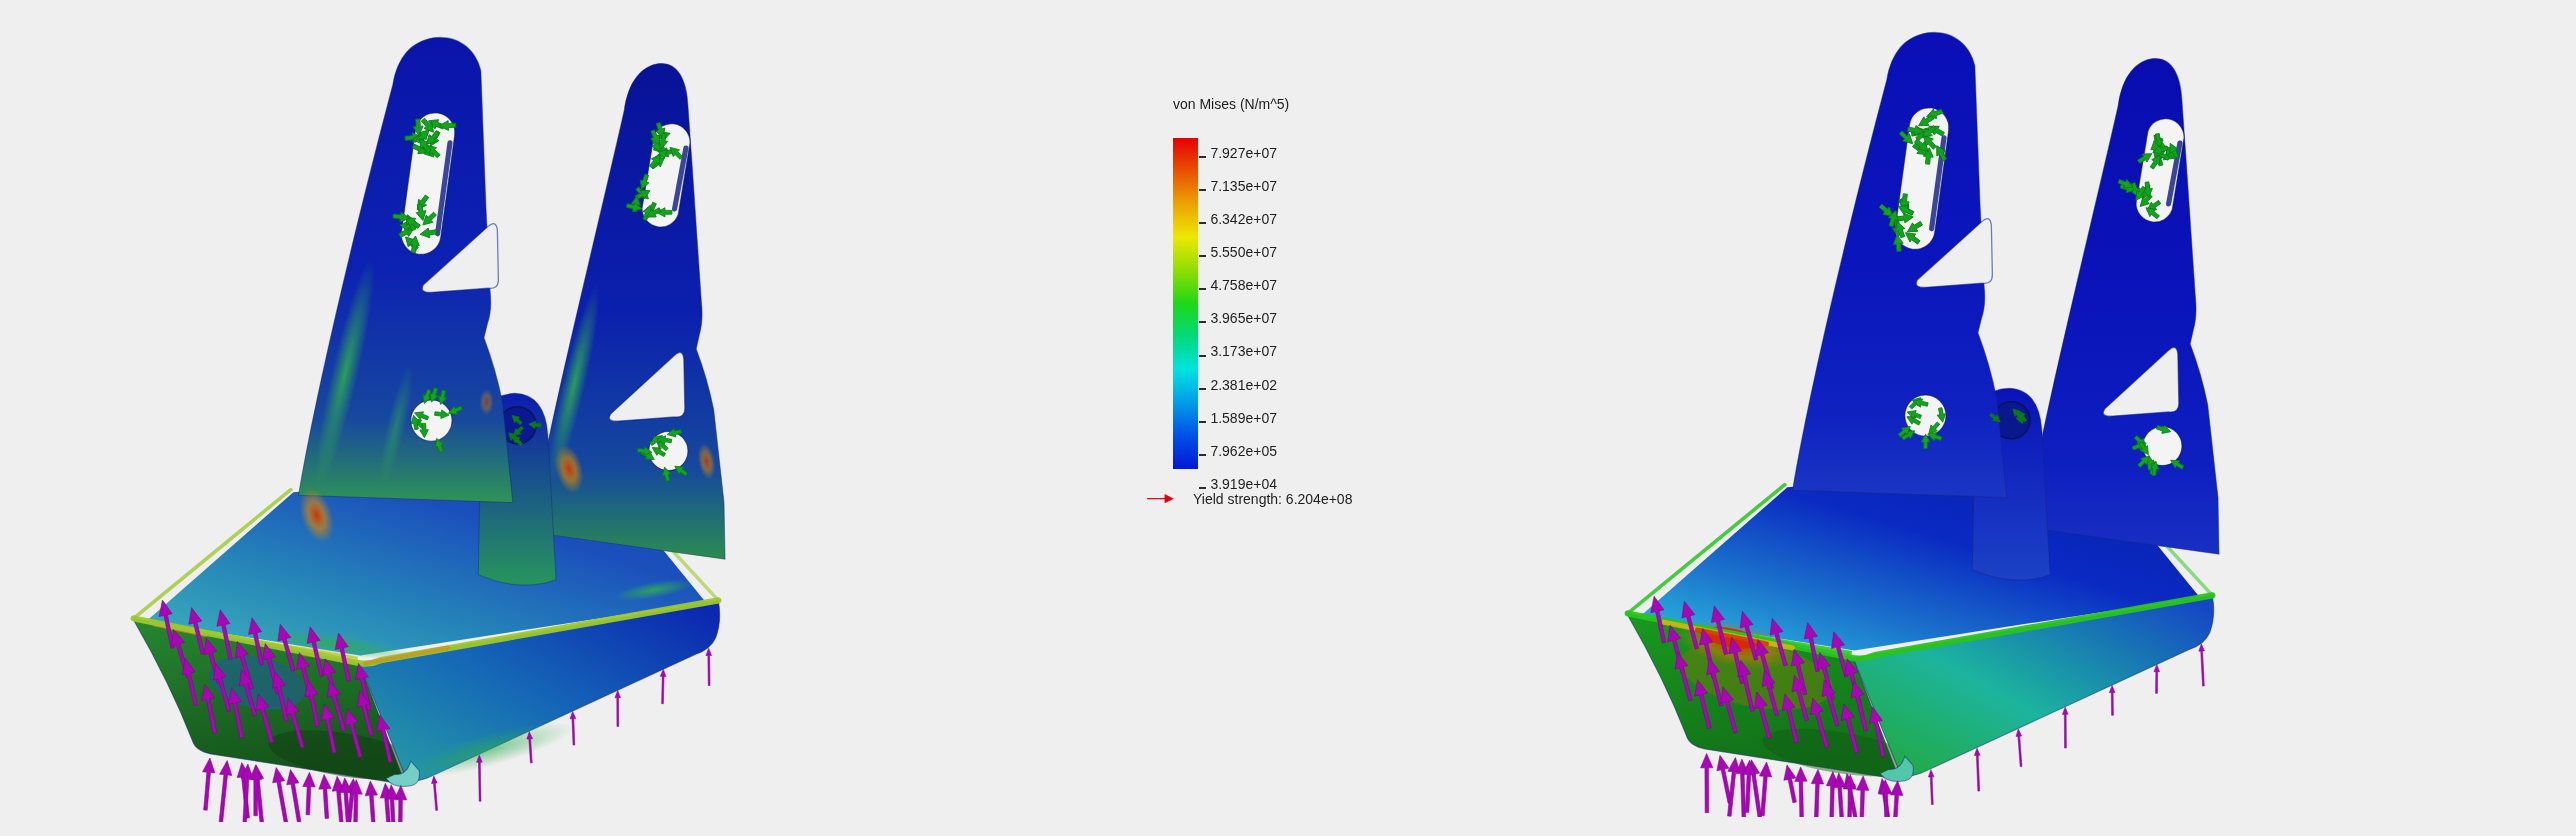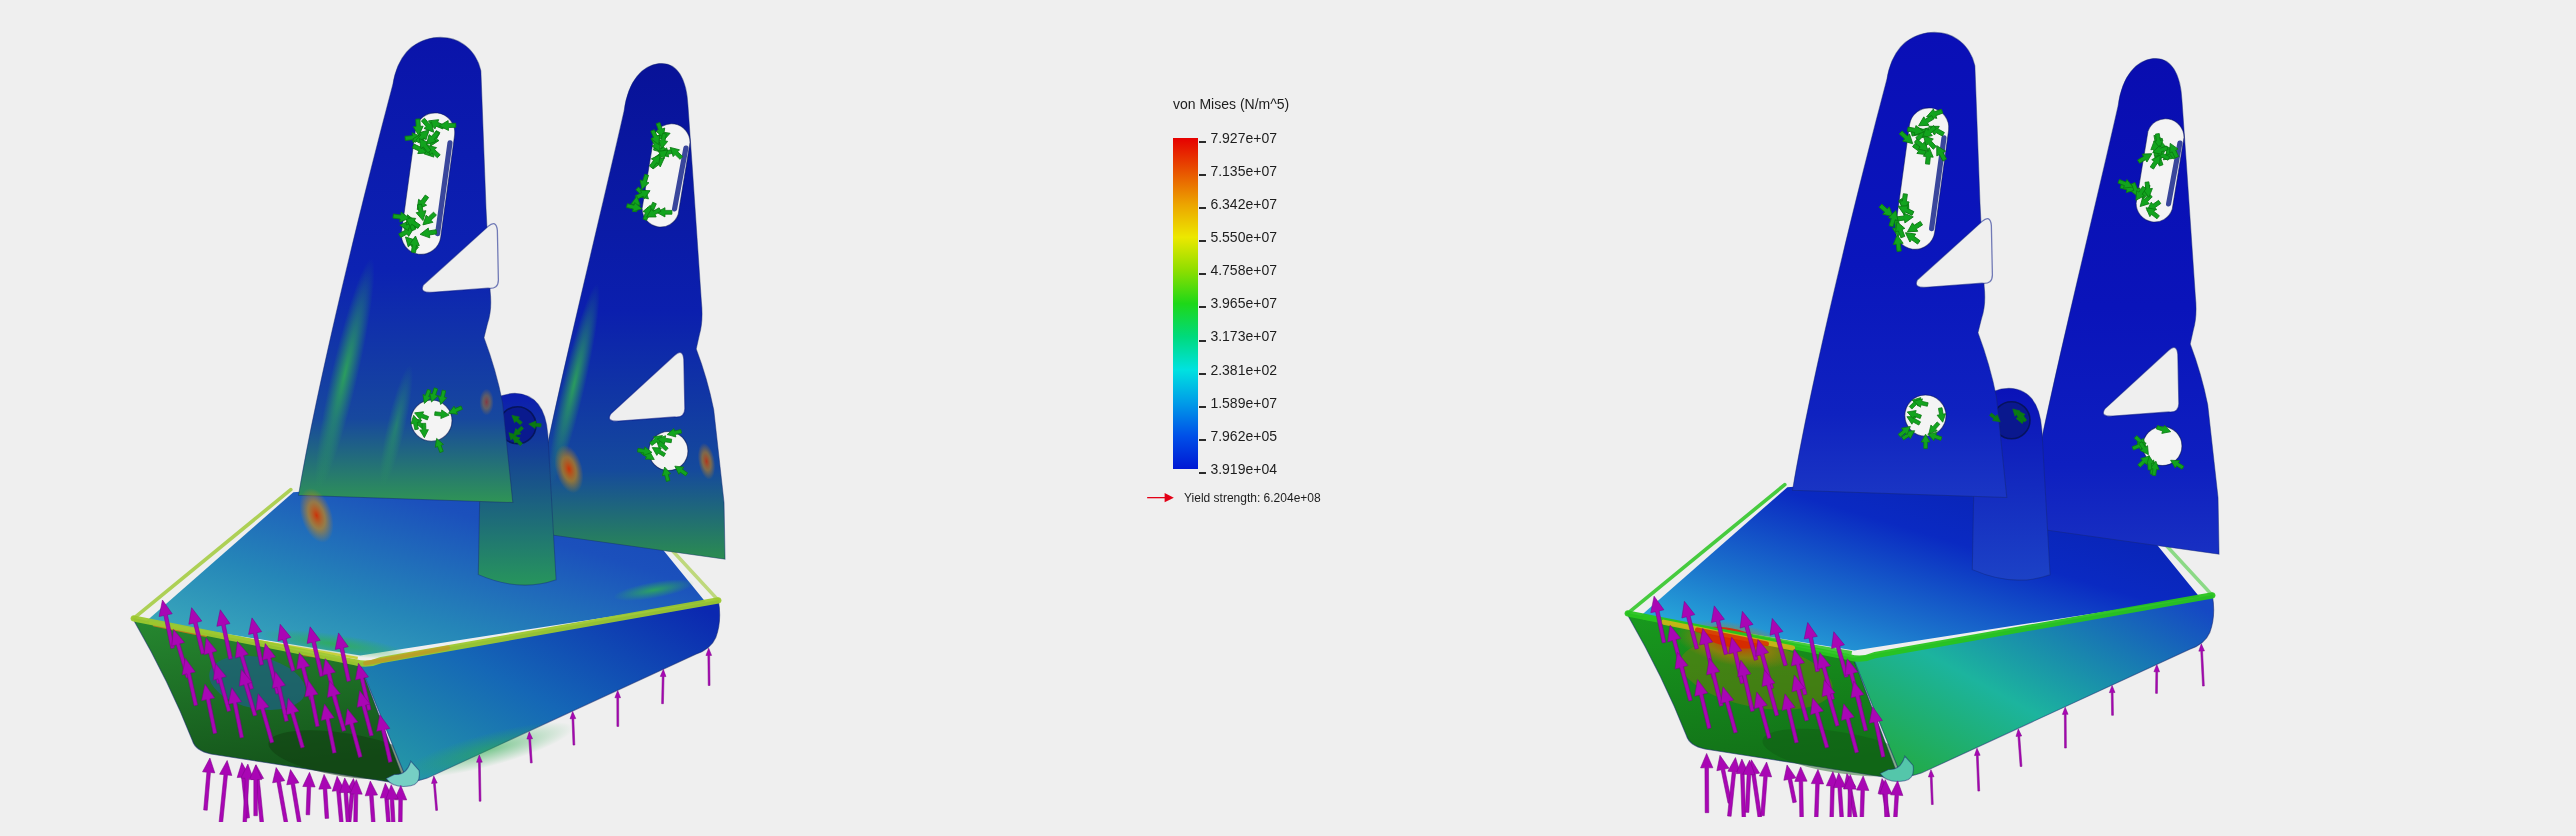--- a/index.html
+++ b/index.html
@@ -5,24 +5,24 @@
 <style>
   html,body{margin:0;padding:0;}
   body{
     width:2846px;height:836px;overflow:hidden;position:relative;
     font-family:"Liberation Sans", sans-serif;
   }
   svg.model{position:absolute;}
   .legend{position:absolute;color:#1d1d1d;}
   .legend-title{position:absolute;left:0;top:0;font-size:14px;white-space:nowrap;}
   .colorbar{position:absolute;width:25px;}
-  .tickcol{position:absolute;}
+  .tickcol{position:absolute;margin-top:15px;}
   .tickmark{position:absolute;left:1px;width:6.7px;height:1.5px;background:#2b2b2b;}
   .ticklabel{position:absolute;left:12.4px;transform:translateY(-50%);font-size:14px;white-space:nowrap;}
-  .yield-row{position:absolute;display:flex;align-items:center;gap:10px;white-space:nowrap;font-size:12px;}
+  .yield-row{position:absolute;display:flex;align-items:center;gap:19px;white-space:nowrap;font-size:14px;}
   .yield-row svg{flex:0 0 auto;}
 </style>
 </head>
 <body style="background: rgb(239, 239, 239);">
 
 <svg class="model" id="svg-stress" style="left:77px;top:13px" width="680" height="809" viewBox="0 0 1320 1570">
   <defs>
     <linearGradient id="gL-arm" x1="0" y1="0" x2="0" y2="1">
       <stop offset="0" stop-color="#0a14aa"></stop>
       <stop offset="0.5" stop-color="#0c22b2"></stop>

